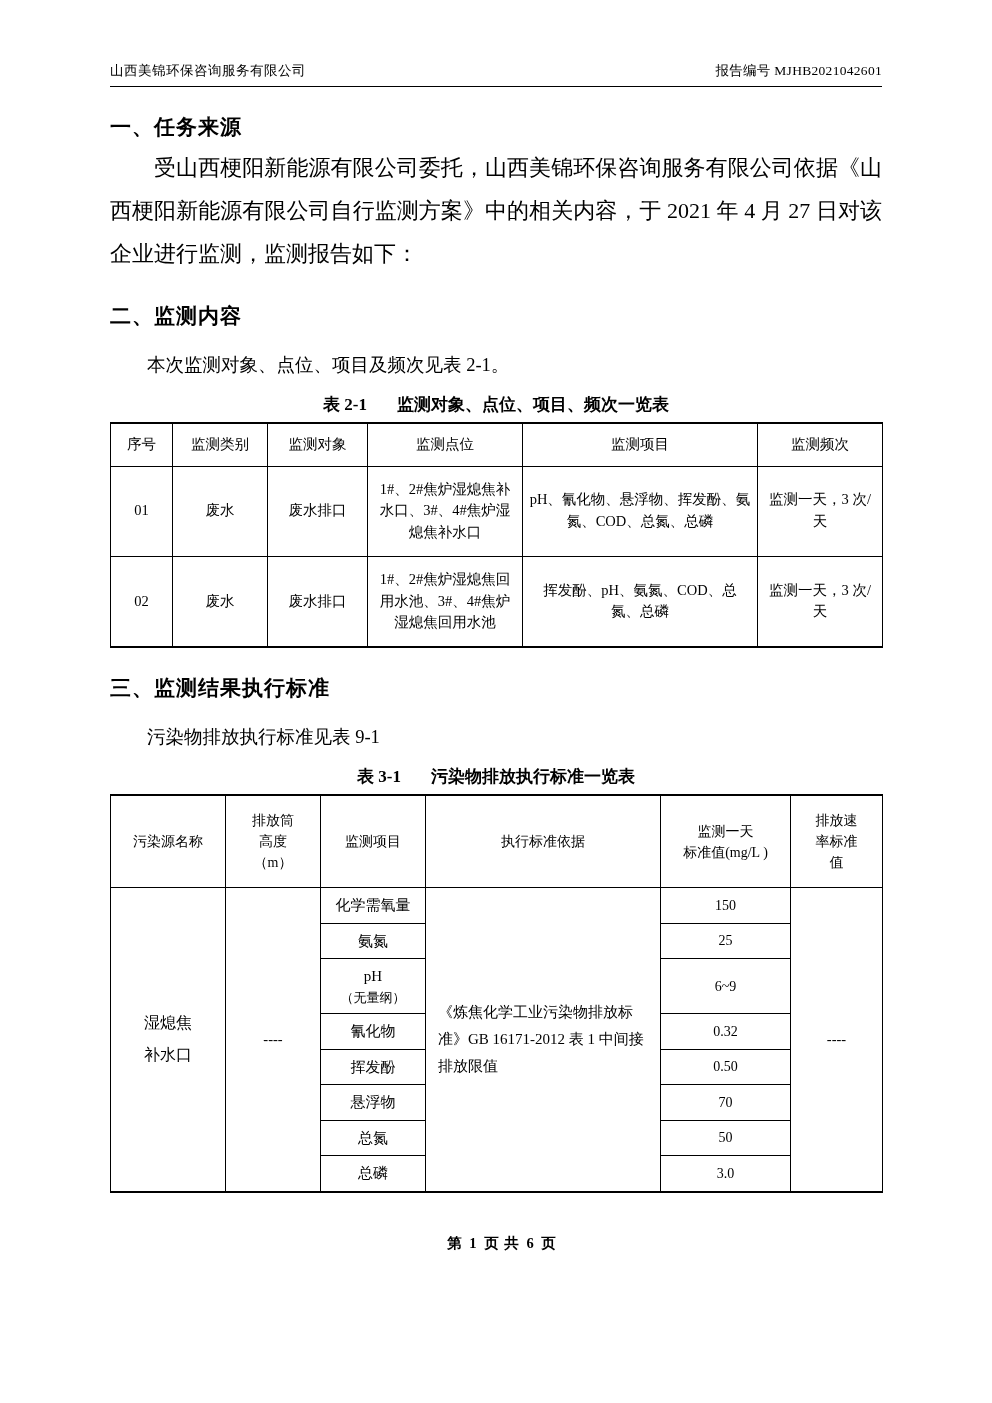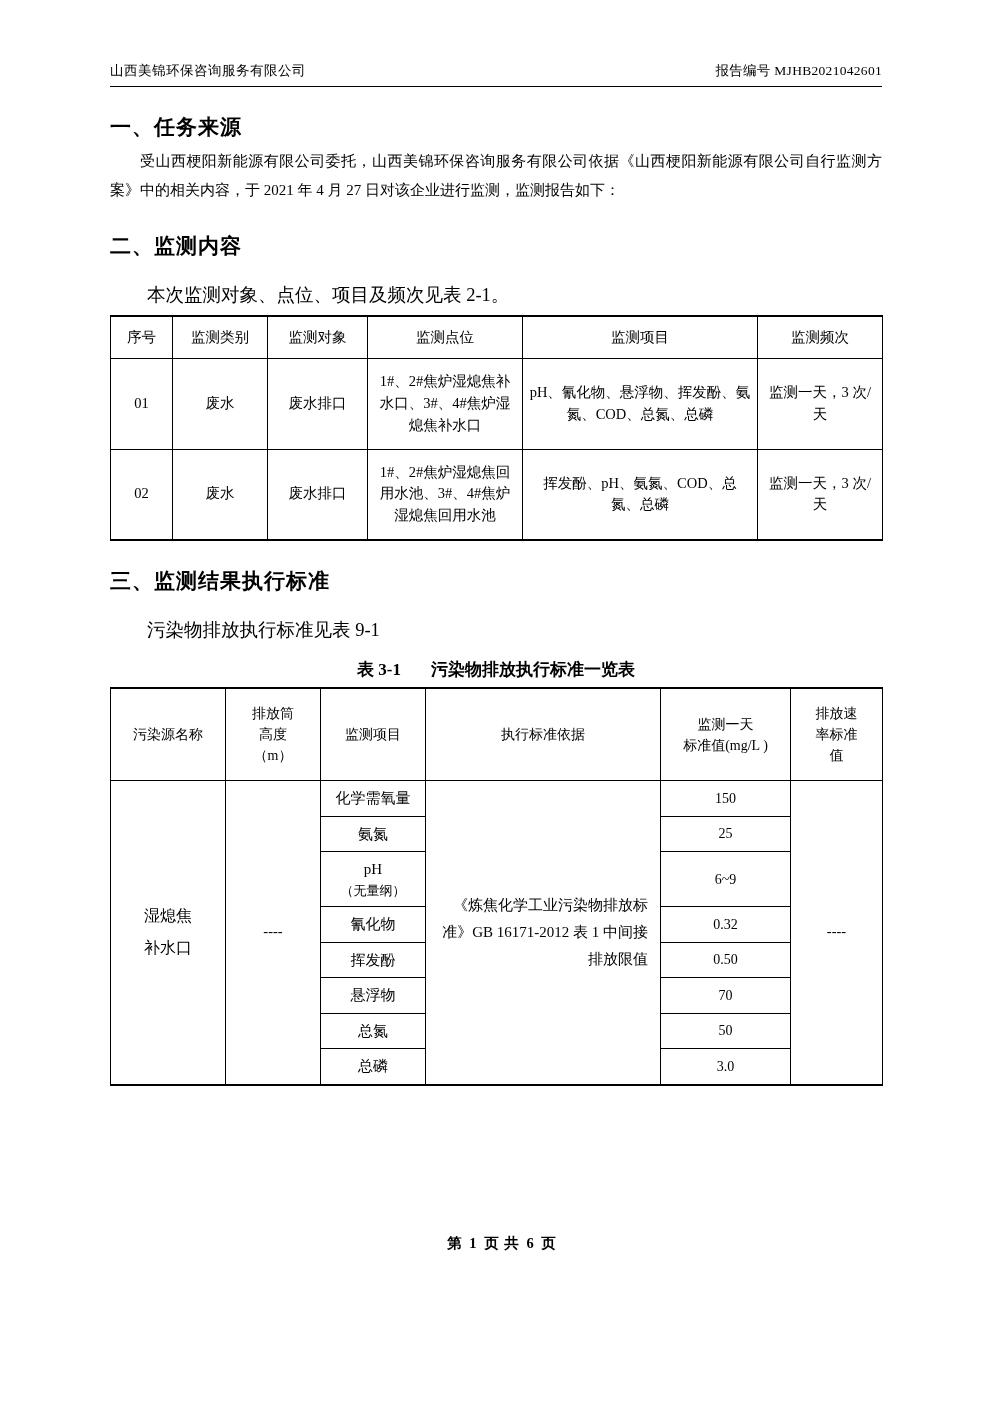--- a/index.html
+++ b/index.html
@@ -37,21 +37,21 @@
     letter-spacing: 0.3px;
   }
   
   h2.sec {
     font-size: 21px;
     font-weight: bold;
     margin: 26px 0 6px 0;
     letter-spacing: 1px;
   }
   p.para {
-    font-size: 15px;
+    font-size: 22px;
     line-height: 1.95;
     margin: 4px 0 0 0;
     text-align: justify;
     text-indent: 2em;
   }
   p.para2 {
     font-size: 18.5px;
     line-height: 1.9;
     margin: 18px 0 2px 0;
     text-indent: 2em;
@@ -85,21 +85,21 @@
     border-top: 2px solid #000;
     border-bottom: 2px solid #000;
   }
   table.doc .hrow td {
     padding: 10px 4px;
   }
   .t1 td.big { padding: 12px 6px; }
   .t2 td { padding: 9px 4px; }
   .t2 .hdr td { padding: 14px 4px; font-size: 14px; }
   .t2 .src { font-size: 16px; line-height: 2.0; }
-  .t2 .std { font-size: 15px; line-height: 1.8; text-align: right; padding: 0 12px;}
+  .t2 .std { font-size: 15px; line-height: 1.8; text-align: left; padding: 0 12px;}
   .t2 .item { font-size: 15px; }
   .t2 .val { font-size: 14px; }
   .small-sub { font-size: 13px; }
   
   .footer {
     position: absolute;
     left: 12px;
     right: 0;
     bottom: 78px;
     text-align: center;
@@ -118,20 +118,23 @@
     <div class="left">山西美锦环保咨询服务有限公司</div>
     <div class="right">报告编号 MJHB2021042601</div>
   </div>
 
   <h2 class="sec">一、任务来源</h2>
   <p class="para">受山西梗阳新能源有限公司委托，山西美锦环保咨询服务有限公司依据《山西梗阳新能源有限公司自行监测方案》中的相关内容，于 2021 年 4 月 27 日对该企业进行监测，监测报告如下：</p>
 
   <h2 class="sec">二、监测内容</h2>
   <p class="para2">本次监测对象、点位、项目及频次见表 2-1。</p>
 
+  <div class="tbl-caption">
+    <span>表 2-1</span><span class="gap"></span><span>监测对象、点位、项目、频次一览表</span>
+  </div>
 
   <table class="doc thick t1">
     <colgroup>
       <col style="width:62px">
       <col style="width:95px">
       <col style="width:100px">
       <col style="width:155px">
       <col style="width:235px">
       <col style="width:125px">
     </colgroup>

